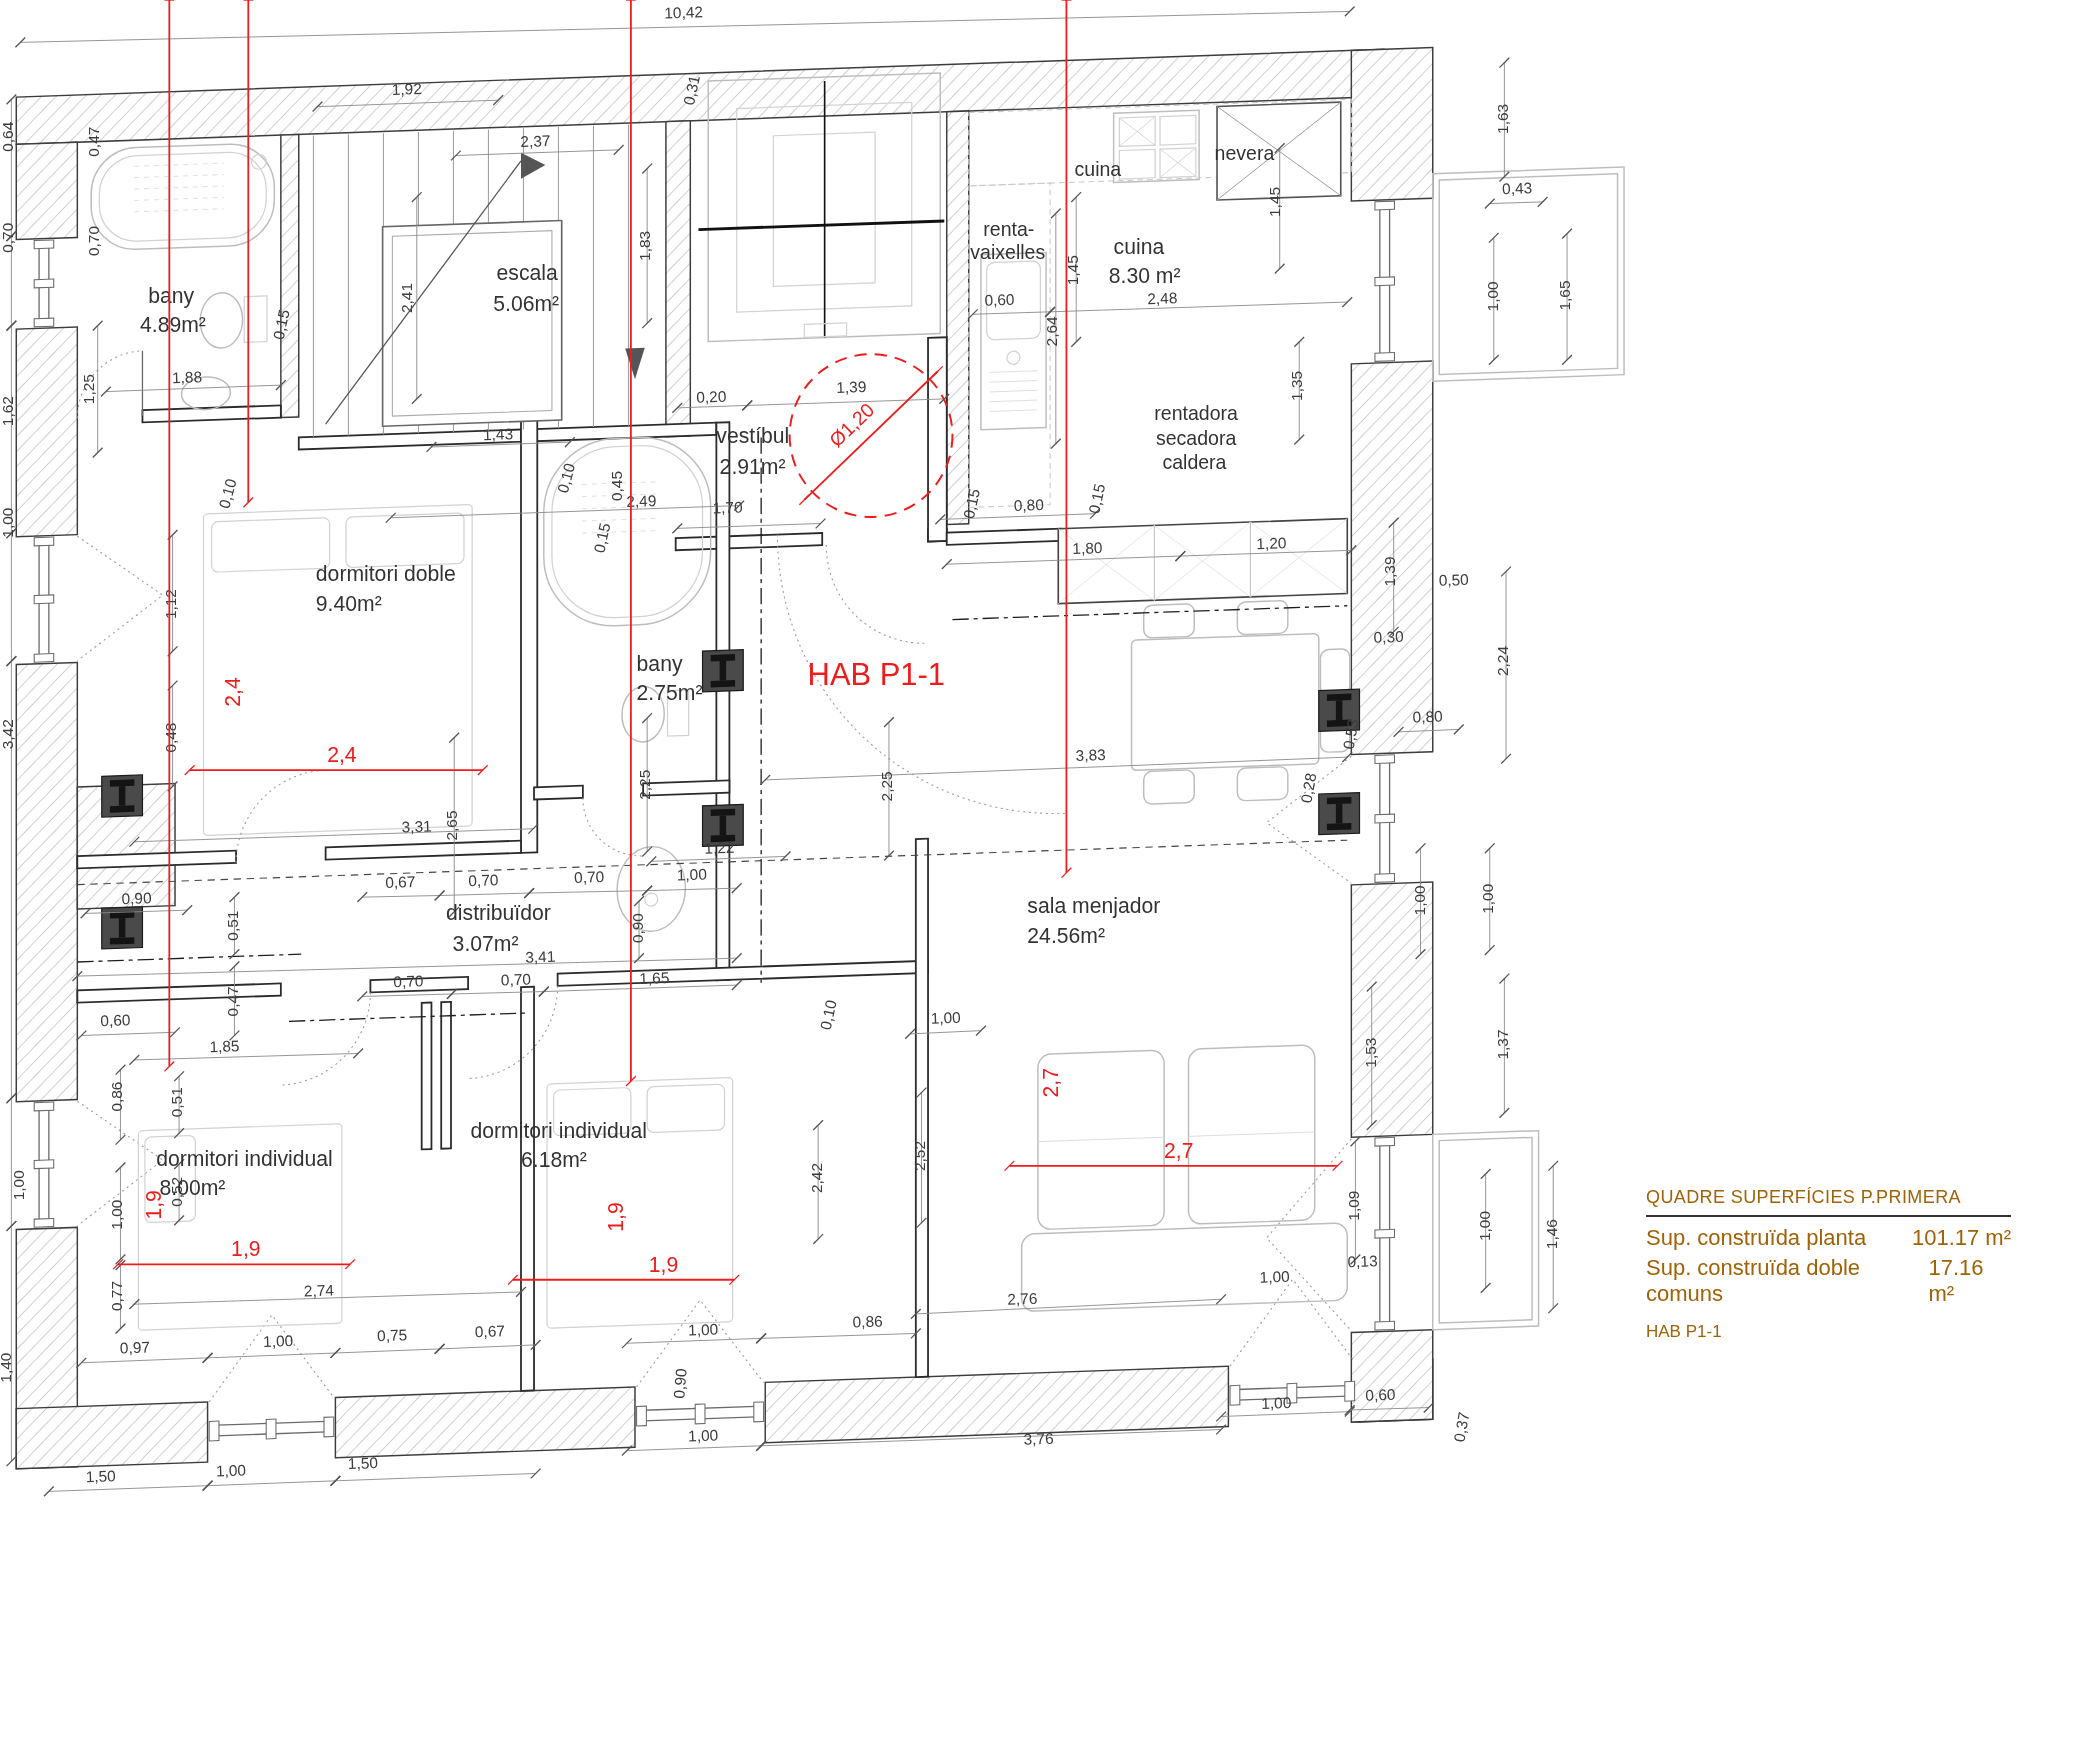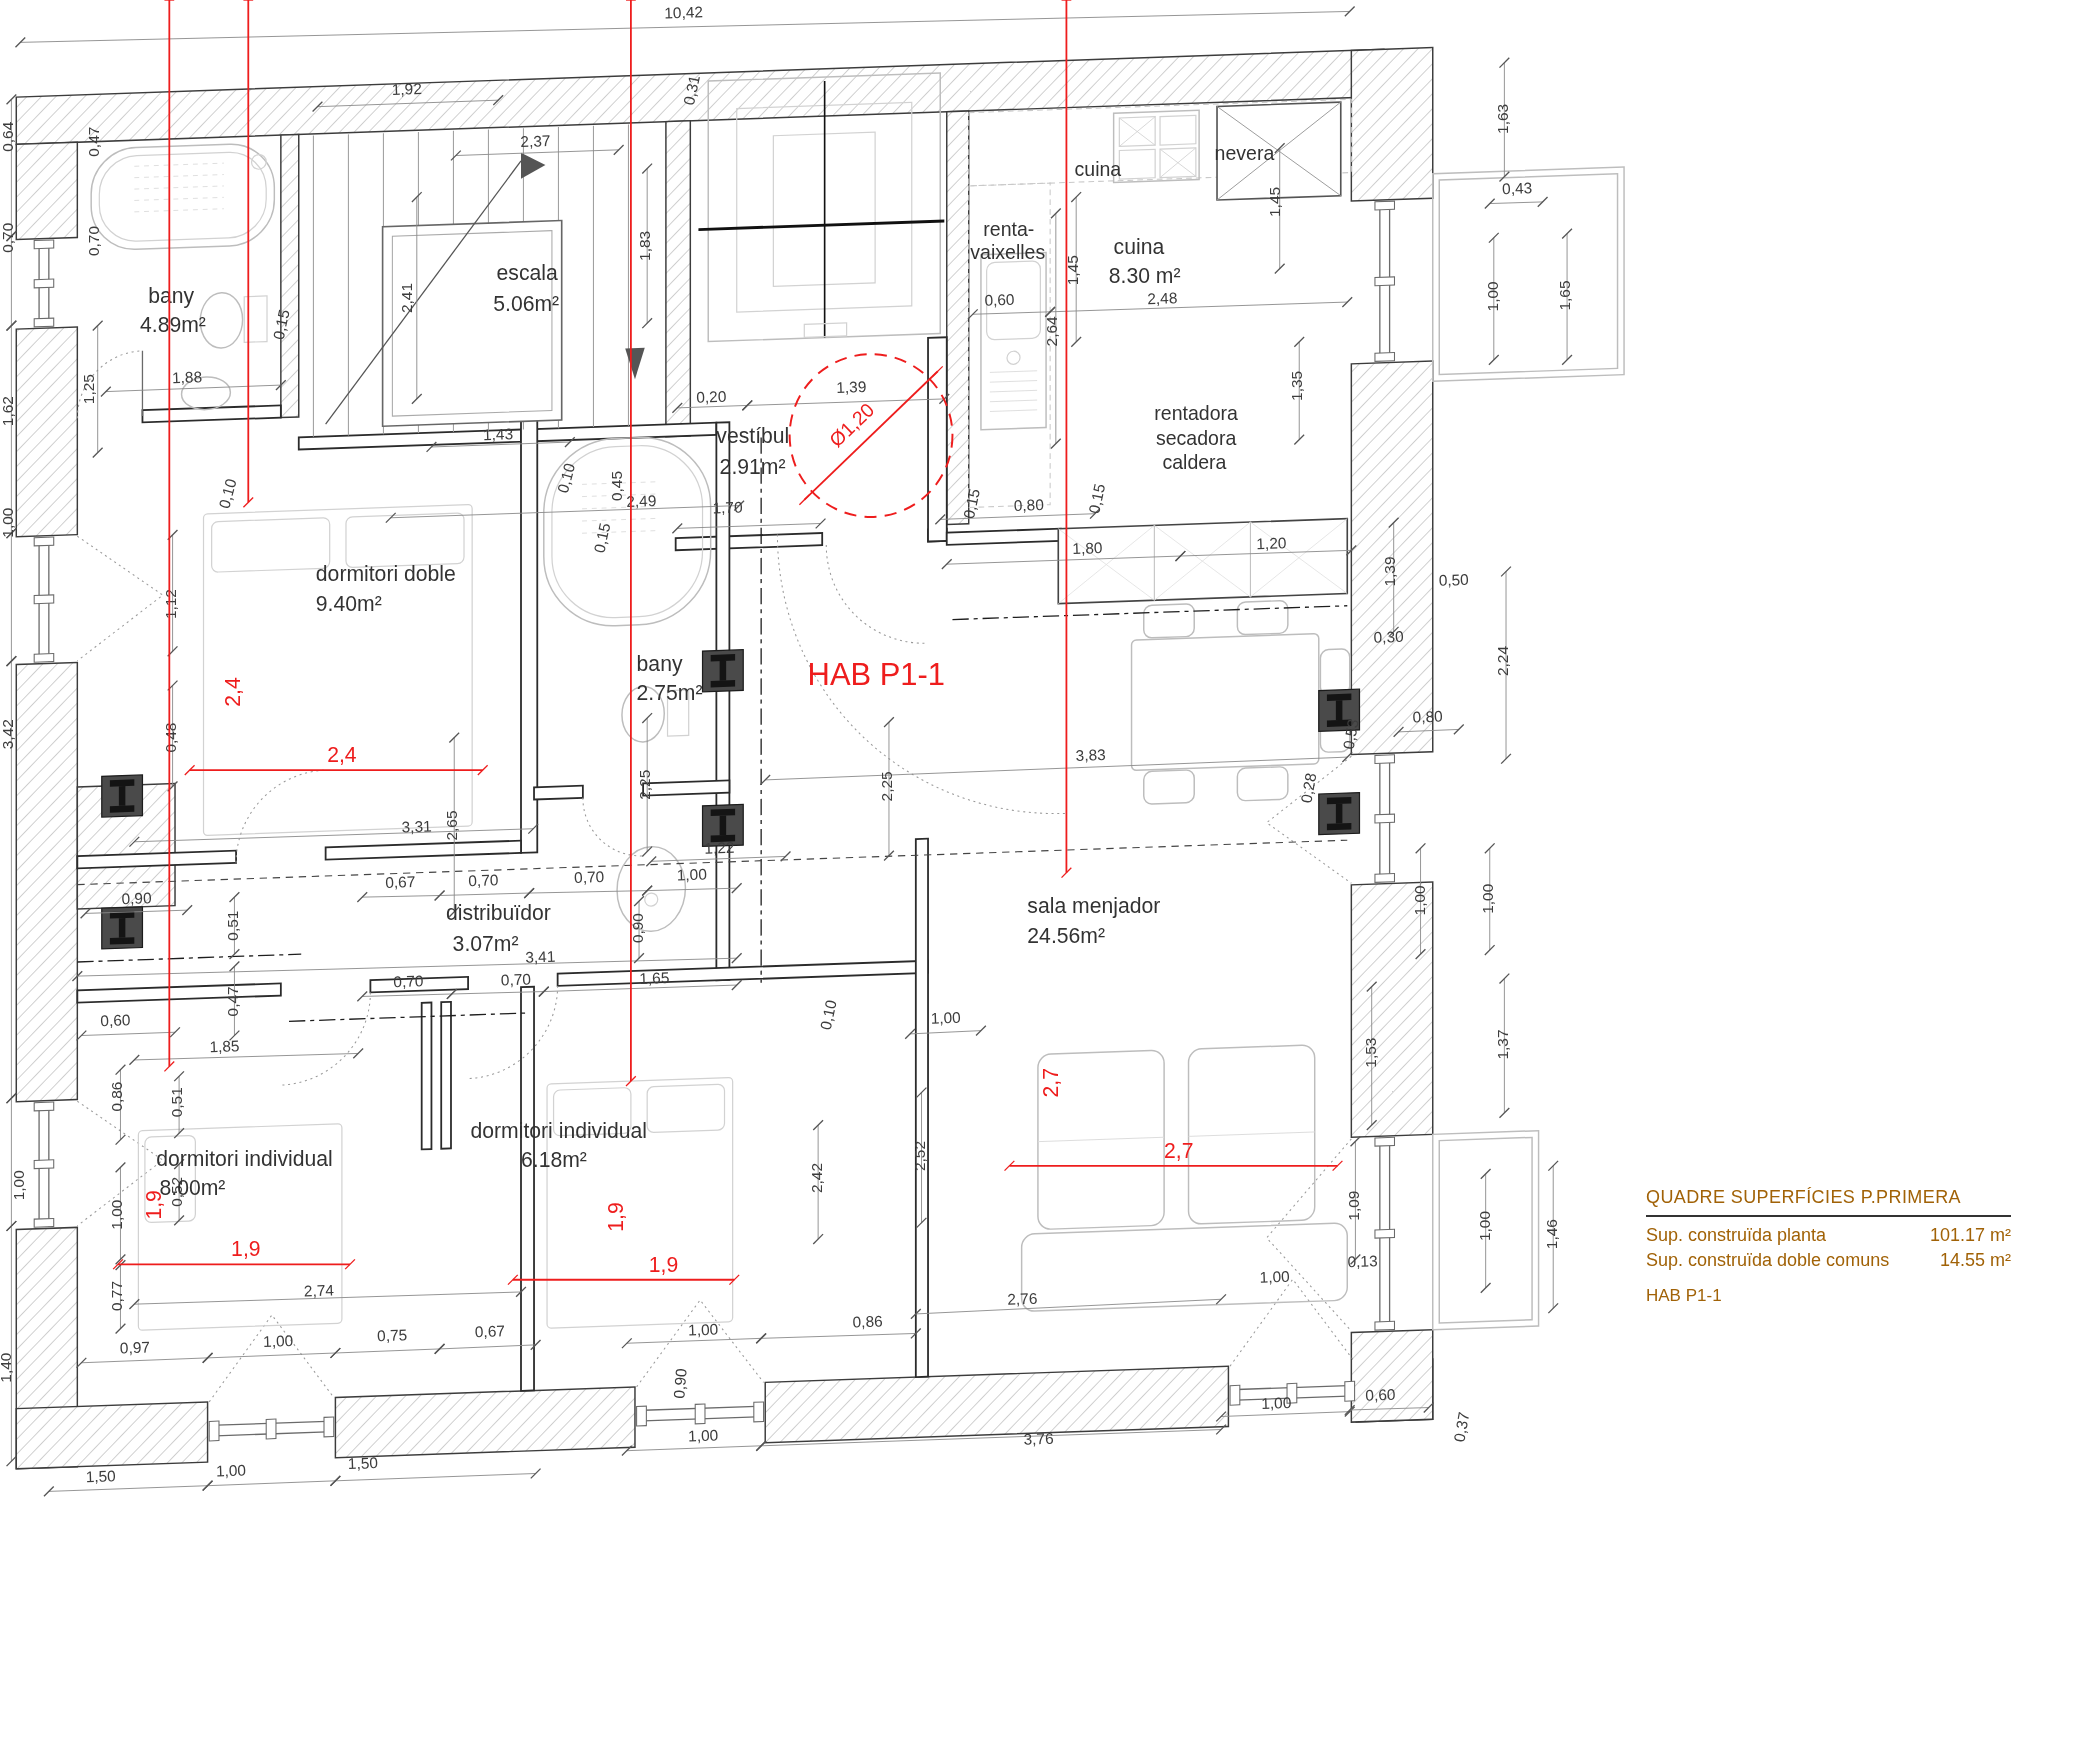--- a/index.html
+++ b/index.html
@@ -12,21 +12,21 @@
   .thin{fill:#fff;stroke:#2b2b2b;stroke-width:2.2;}
   .fix{fill:none;stroke:#bdbdbd;stroke-width:1.8;}
   .fixl{fill:none;stroke:#d2d2d2;stroke-width:1.5;}
   .arc{fill:none;stroke:#9a9a9a;stroke-width:1.3;stroke-dasharray:2.5 4.5;}
   .axis{fill:none;stroke:#1e1e1e;stroke-width:1.6;stroke-dasharray:20 6 5 6;}
   .sect{fill:none;stroke:#444;stroke-width:1.4;stroke-dasharray:9 7;}
   .stair{stroke:#9f9f9f;stroke-width:1.3;}
   #surface-table{position:absolute;left:1646px;top:1187px;width:365px;color:#a16207;}
   #surface-table .tbl-title{font-size:18px;letter-spacing:0.4px;}
   #surface-table .rule{border-top:2px solid #333;margin:6.5px 0 8.1px 0;}
-  #surface-table .row{display:flex;justify-content:space-between;font-size:18px;margin:4.9px 0;}
+  #surface-table .row{display:flex;justify-content:space-between;font-size:22px;margin:4.9px 0;}
   #surface-table .sub{font-size:17px;margin:14.7px 0 6.5px 0;}
 </style>
 </head>
 <body>
 
 <div id="stage">
 <svg id="plan-svg" width="2084" height="1756" viewBox="0 0 2560 2157">
   <defs>
     <pattern id="hatch" width="13" height="13" patternUnits="userSpaceOnUse" patternTransform="rotate(45)">
       <rect width="13" height="13" fill="#fff"></rect>
@@ -779,19 +779,19 @@
 <div id="surface-table">
   <div class="tbl-title">QUADRE SUPERFÍCIES P.PRIMERA</div>
   <div class="rule"></div>
   <div id="tbl-rows1">
         <div class="row">
           <span>Sup. construïda planta</span>
           <span>101.17 m²</span>
         </div>
         <div class="row">
           <span>Sup. construïda doble comuns</span>
-          <span>14.55 m²</span>
+          <span>17.16 m²</span>
         </div>
       </div>
   <div class="sub">HAB P1-1</div>
 </div>
 </div>
 
 
 </body></html>

